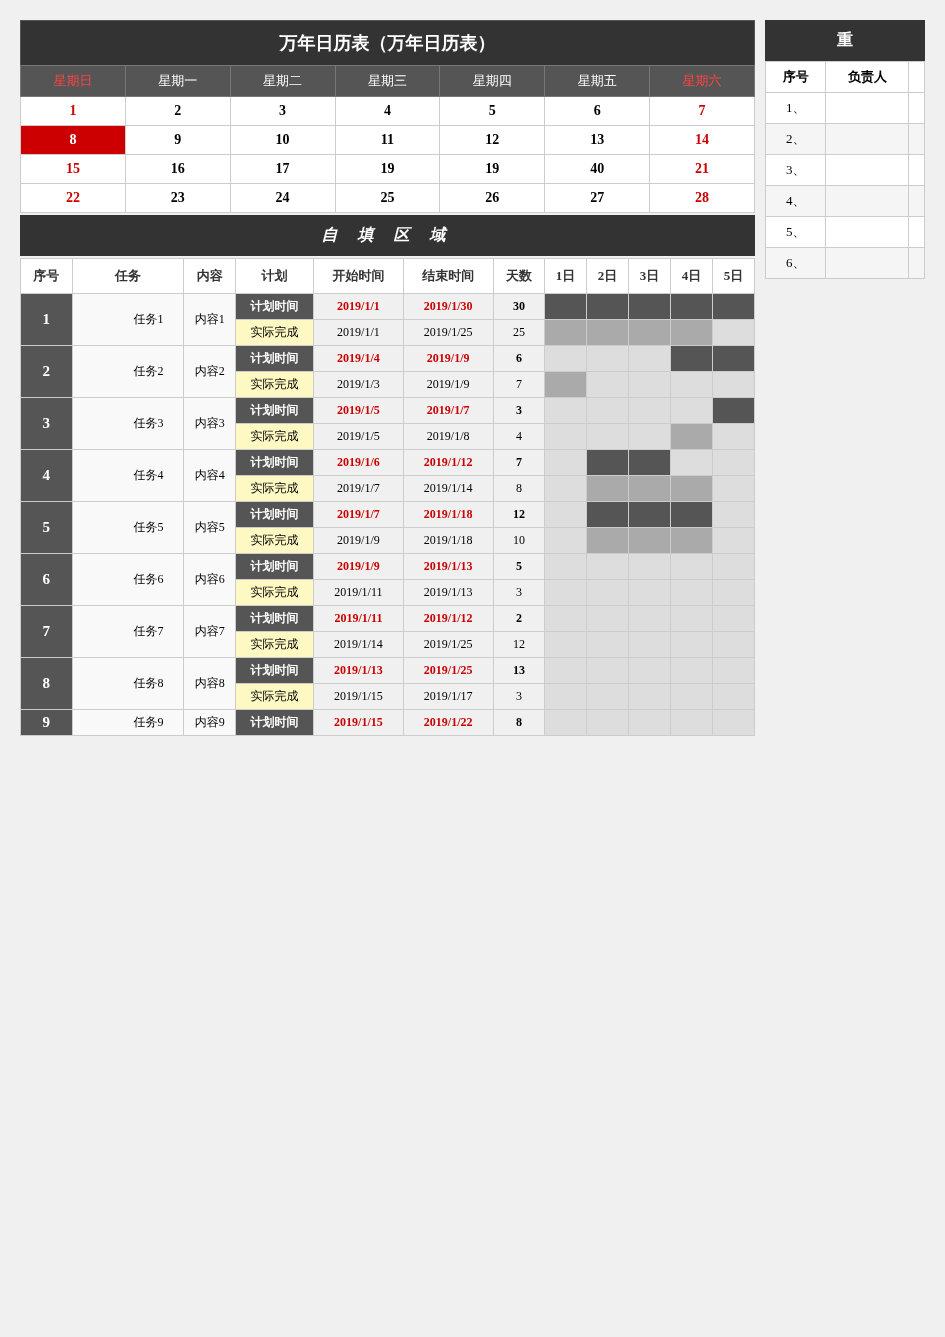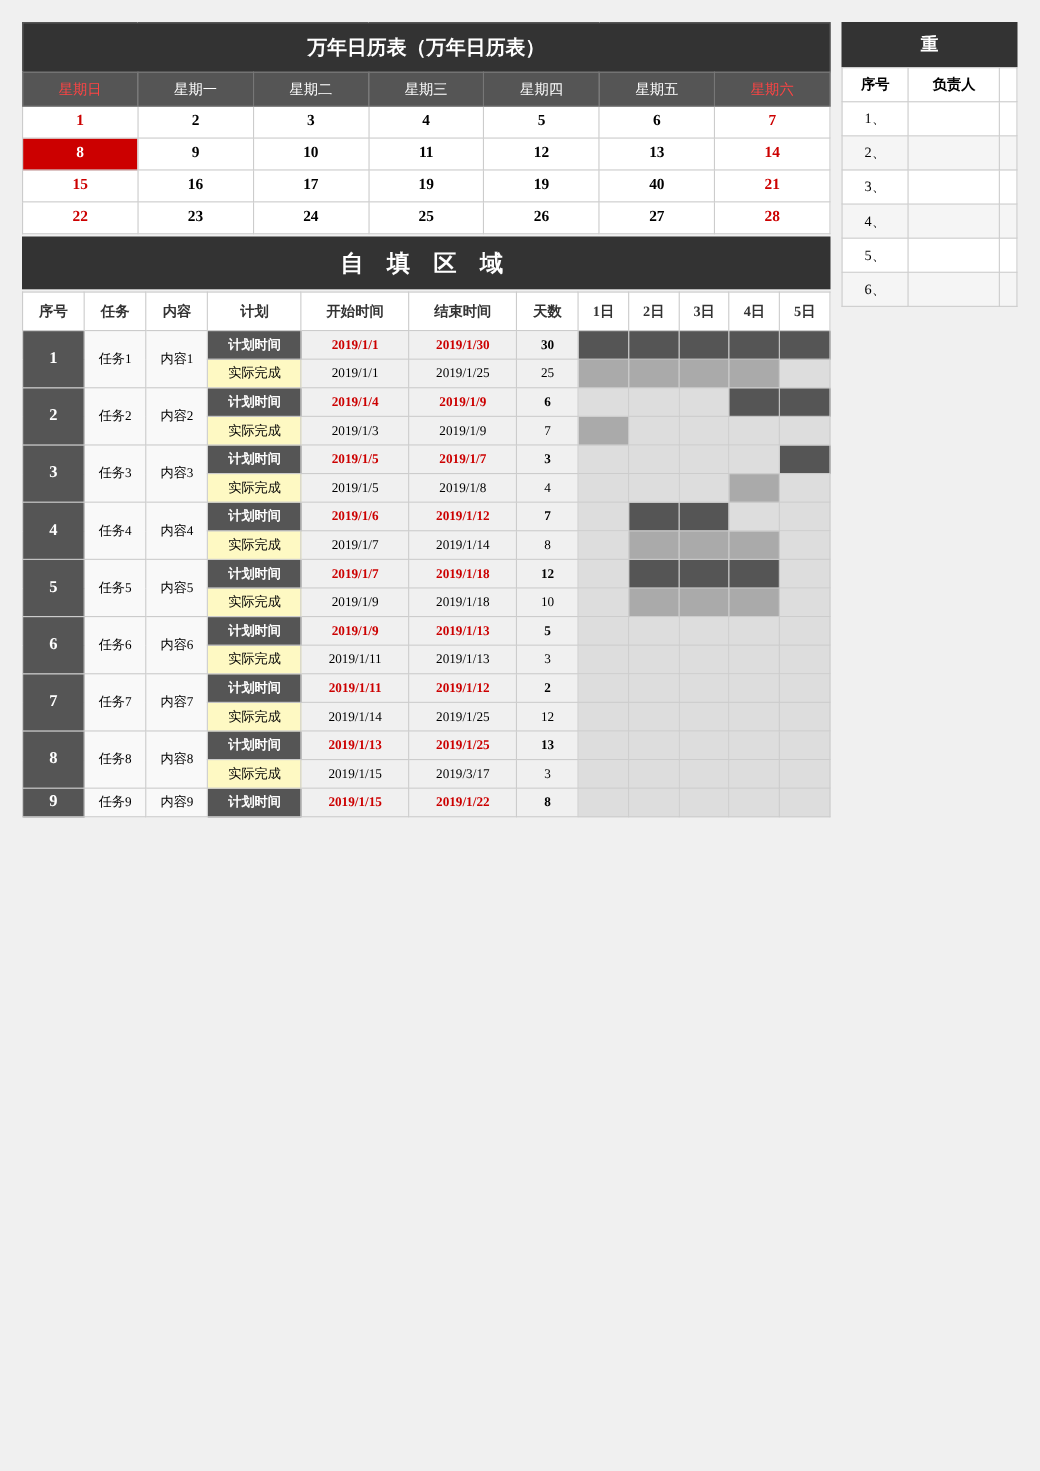--- a/index.html
+++ b/index.html
@@ -68,24 +68,25 @@
     .calendar-data-row td.red-num { color: #cc0000; }
     .calendar-data-row td.red-bg { background: #cc0000; color: #fff; }
     .calendar-data-row td.empty { background: #fff; }
 
     
     .self-fill-header {
       background: #333;
       color: #fff;
       text-align: center;
       padding: 10px;
-      font-size: 21px;
+      font-size: 16px;
       font-weight: bold;
       letter-spacing: 8px;
       margin-top: 2px;
+      font-style: italic;
     }
 
     .gantt-table {
       width: 100%;
       border-collapse: collapse;
       margin-top: 2px;
     }
 
     .gantt-table th {
       background: #fff;
@@ -106,20 +107,21 @@
 
     .gantt-table .row-num {
       background: #555;
       color: #fff;
       font-weight: bold;
       font-size: 15px;
     }
 
     .gantt-table .task-cell {
       background: #f9f9f9;
+      padding-left: 43px;
     }
 
     .gantt-table .content-cell {
       background: #f9f9f9;
     }
 
     .gantt-table .plan-label {
       background: #555;
       color: #fff;
       font-weight: bold;
@@ -454,21 +456,21 @@
           <td class="days-bold"><strong>13</strong></td>
           <td style="background:#ddd"></td>
           <td style="background:#ddd"></td>
           <td style="background:#ddd"></td>
           <td style="background:#ddd"></td>
           <td style="background:#ddd"></td>
         </tr>
         <tr>
           <td class="actual-label">实际完成</td>
           <td>2019/1/15</td>
-          <td>2019/3/17</td>
+          <td>2019/1/17</td>
           <td>3</td>
           <td style="background:#ddd"></td>
           <td style="background:#ddd"></td>
           <td style="background:#ddd"></td>
           <td style="background:#ddd"></td>
           <td style="background:#ddd"></td>
         </tr>
 
         <tr>
           <td rowspan="1" class="row-num">9</td>

